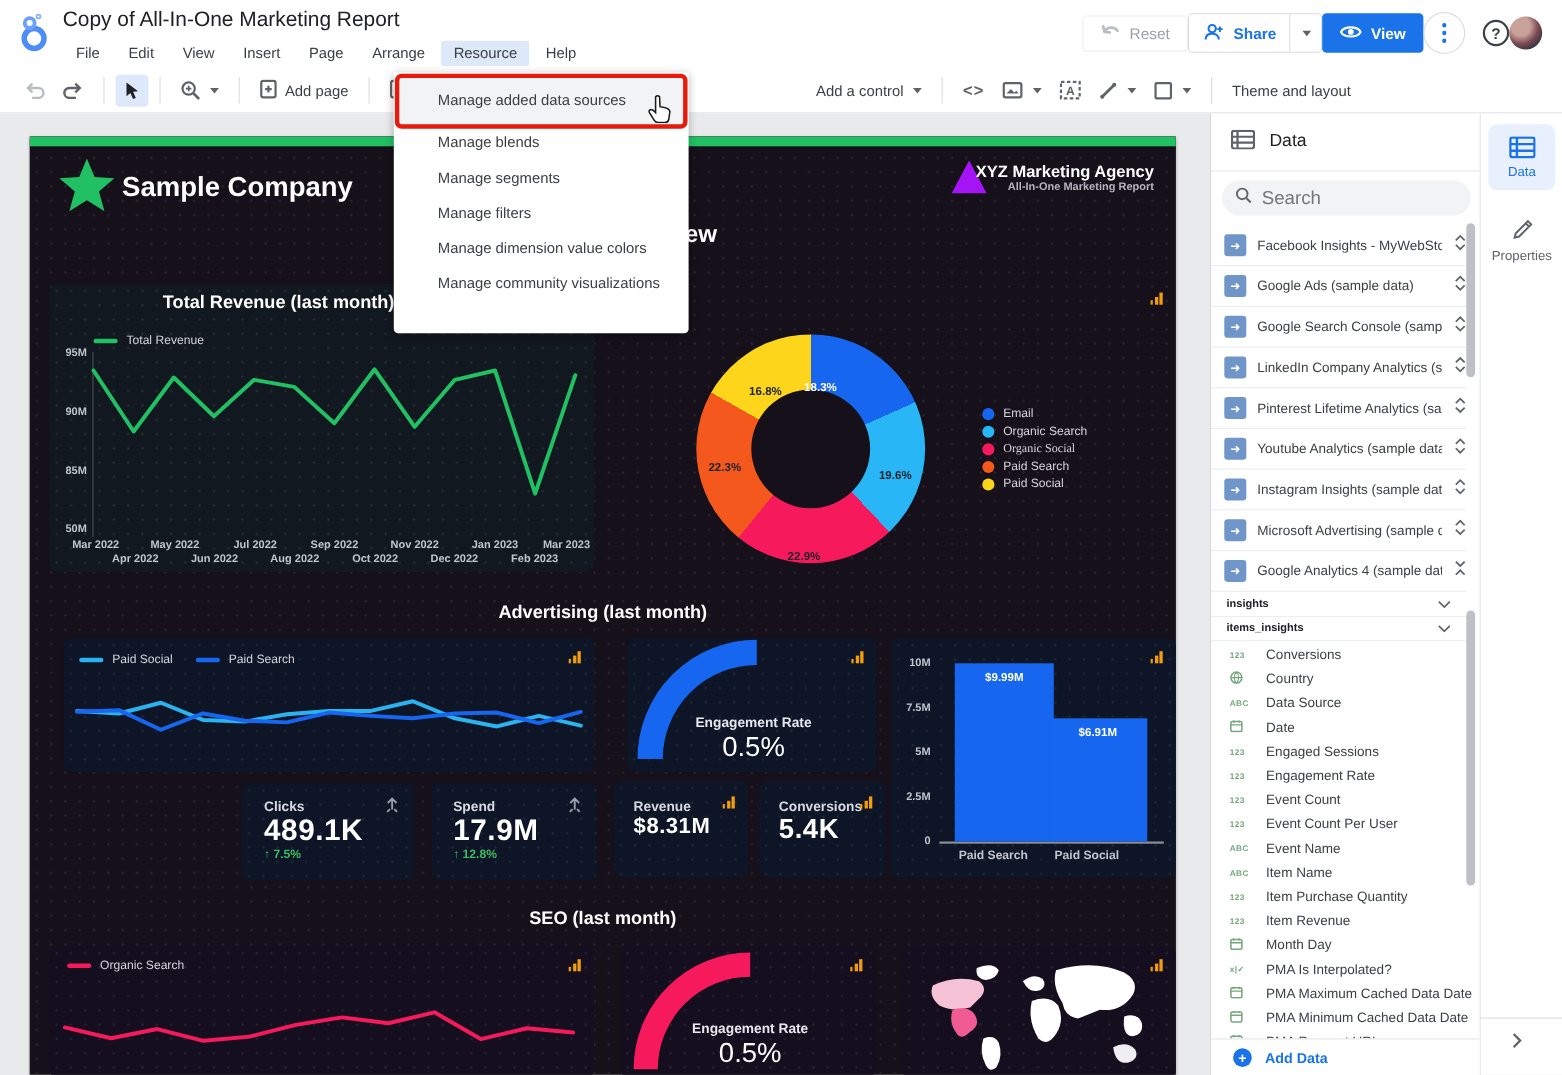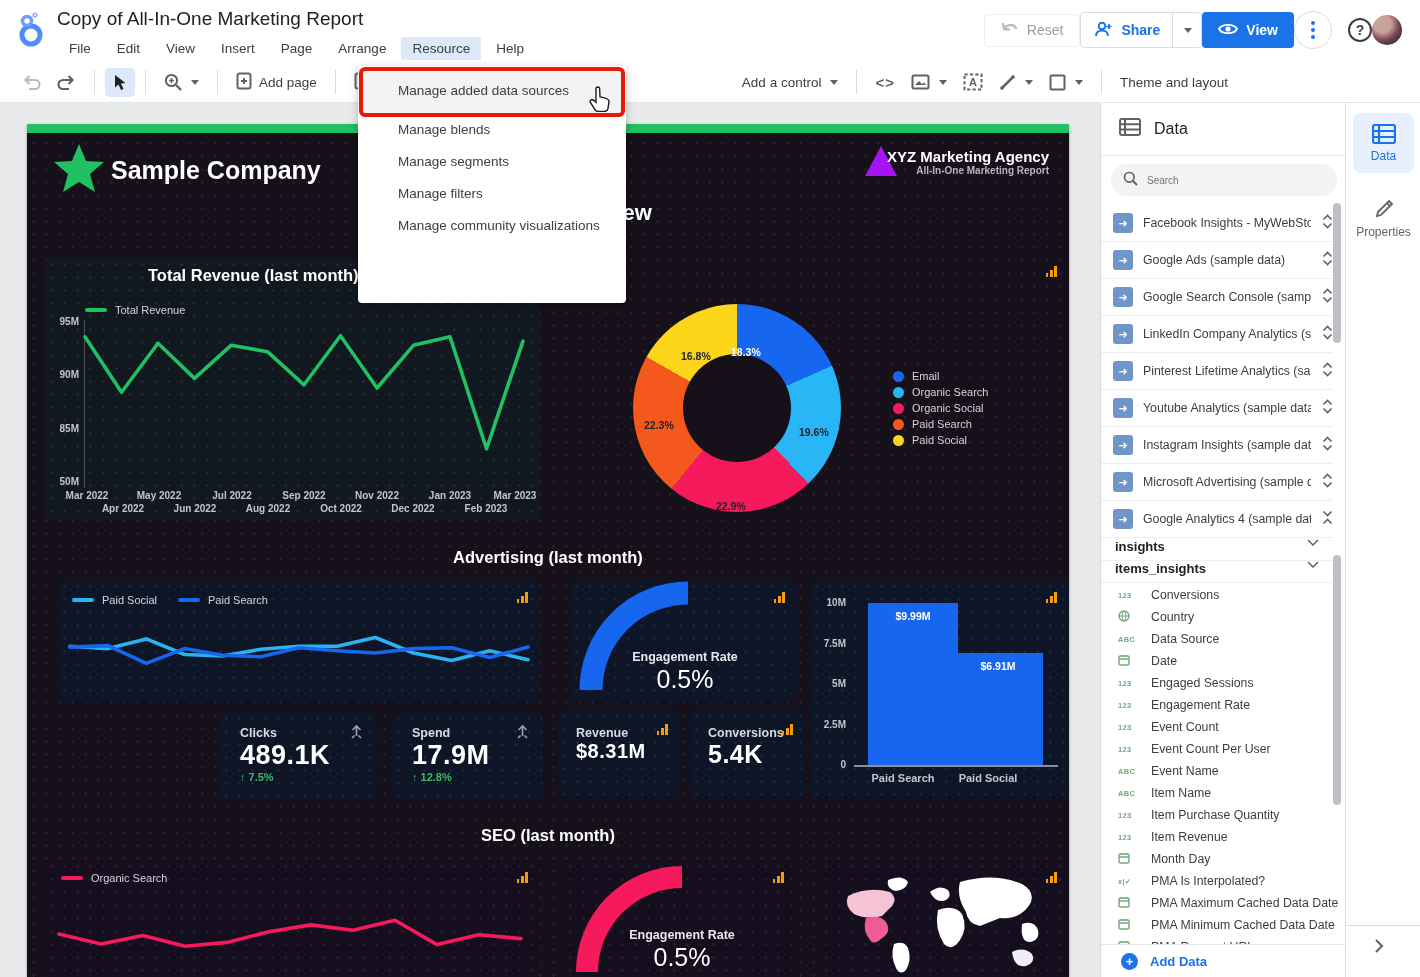--- a/index.html
+++ b/index.html
@@ -70,27 +70,27 @@
   .dd-item.hover { background:#f1f3f4; height:46px; line-height:46px; }
   #red-box { position:absolute; left:359px; top:67px; width:266px; height:50px; border:4px solid #e81a0c; border-radius:6px; z-index:45; pointer-events:none; }
   #cursor { position:absolute; left:588px; top:86px; z-index:50; pointer-events:none; }
 
   
   #data-panel { position:absolute; left:1100px; top:103px; width:245px; height:874px; background:#fff; border-left:1px solid #d7d9dc; z-index:20; }
   #panel-header { position:absolute; left:0; top:0; width:100%; height:53px; border-bottom:1px solid #e4e6e8; display:flex; align-items:center; gap:13px; padding-left:18px; }
   #panel-header span { font-size:16px; color:#202124; }
   #search-box { position:absolute; left:10px; top:61px; width:226px; height:32px; background:#f1f3f4; border-radius:18px;
     display:flex; align-items:center; gap:9px; padding-left:12px; }
-  #search-box input { border:none; background:transparent; outline:none; font-size:10px; color:#14532d; width:170px; font-family:inherit; }
+  #search-box input { border:none; background:transparent; outline:none; font-size:17px; color:#14532d; width:170px; font-family:inherit; }
   .src-row { position:absolute; left:0; width:232px; height:37px; display:flex; align-items:center; gap:10px; padding-left:12px; border-bottom:1px solid #ebedef; }
   .src-icon { width:20px; height:20px; border-radius:3px; background:#7095c8; color:#fff; font-size:11px; display:flex; align-items:center; justify-content:center; flex:none; }
   .src-name { font-size:12.3px; color:#3c4043; white-space:nowrap; overflow:hidden; width:168px; }
   .src-sort { margin-left:auto; }
-  .sec-row { position:absolute; left:0; width:232px; height:22px; display:flex; padding:0 14px;
-    font-size:13px; font-weight:bold; color:#202124; border-bottom:1px solid #eceef0; }
+  .sec-row { position:absolute; left:0; width:232px; height:22px; display:flex; align-items:center; padding:0 14px;
+    font-size:10px; font-weight:bold; color:#202124; border-bottom:1px solid #eceef0; }
   .sec-row svg { margin-left:auto; }
   .field-row { position:absolute; left:0; width:225px; height:22px; display:flex; align-items:center; gap:11px; padding-left:17px; }
   .f-ic { width:22px; color:#74a87c; font-size:7.5px; font-weight:bold; letter-spacing:.3px; flex:none; }
   .f-name { font-size:12.3px; color:#3c4043; white-space:nowrap; }
   #panel-footer { position:absolute; left:0; bottom:0; width:100%; height:33px; border-top:1px solid #e4e6e8; background:#fff;
     display:flex; align-items:center; gap:12px; padding-left:20px; z-index:5; }
   #panel-footer .plus { width:17px; height:17px; border-radius:50%; background:#1a73e8; color:#fff; font-size:13px; display:flex; align-items:center; justify-content:center; }
   #panel-footer span { color:#1a73e8; font-size:13px; font-weight:bold; }
   .vthumb { position:absolute; left:232px; width:8px; background:#bdc1c6; border-radius:4px; }
 
@@ -323,21 +323,21 @@
       <span class="donut-lab" style="left:64px; top:161px;">22.3%</span>
       <span class="donut-lab" style="left:101px; top:92px;">16.8%</span>
       <div class="legend-row" style="left:313px; top:112px;">
           <span class="ldot" style="background: rgb(23, 102, 240);"></span>
           <span>Email</span>
         </div>
       <div class="legend-row" style="left:313px; top:128px;">
           <span class="ldot" style="background: rgb(41, 182, 246);"></span>
           <span>Organic Search</span>
         </div>
-      <div class="legend-row" style="left:313px; top:144px;">
+      <div class="legend-row" style="left:313px; top:144px;font-family:Liberation Serif, serif;">
           <span class="ldot" style="background: rgb(246, 26, 92);"></span>
           <span>Organic Social</span>
         </div>
       <div class="legend-row" style="left:313px; top:160px;">
           <span class="ldot" style="background: rgb(245, 88, 28);"></span>
           <span>Paid Search</span>
         </div>
       <div class="legend-row" style="left:313px; top:176px;">
           <span class="ldot" style="background: rgb(253, 214, 28);"></span>
           <span>Paid Social</span>
@@ -487,20 +487,21 @@
       </svg>
     </div>
   </div>
 </div>
 
 <div id="dropdown">
   <div class="dd-item hover">Manage added data sources</div>
   <div class="dd-item">Manage blends</div>
   <div class="dd-item">Manage segments</div>
   <div class="dd-item">Manage filters</div>
+  <div class="dd-item">Manage dimension value colors</div>
   <div class="dd-item">Manage community visualizations</div>
 </div>
 <div id="red-box"></div>
 <div id="cursor">
   <svg width="22" height="26" viewBox="0 0 22 26">
     <path d="M8 2 q2 -2 3.6 0 l0.4 9 2.6 0.4 q6 1 6.4 4 l-1 7 q-0.6 3 -3.6 3 l-6 0 q-2.4 0 -3.6 -2 l-4.4 -7 q-1 -2 1 -2.6 q1.6 -0.4 3 1 l1.6 1.6 Z" fill="#fff" stroke="#1b1b1b" stroke-width="1.4"></path>
   </svg>
 </div>
 
 <div id="data-panel">

